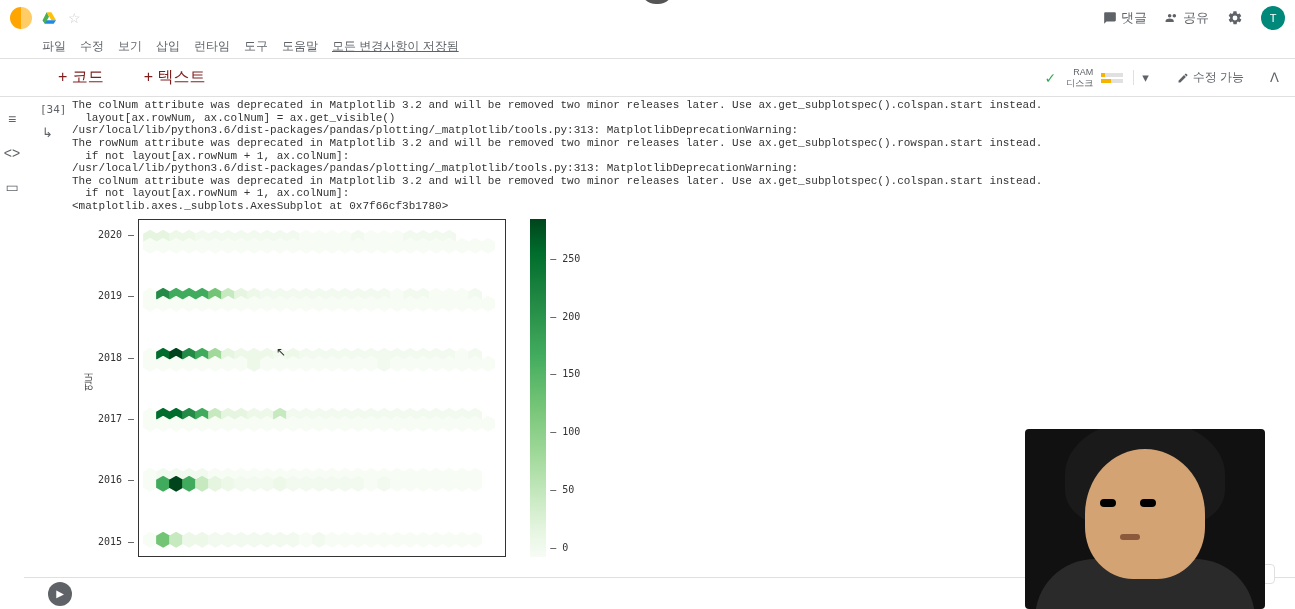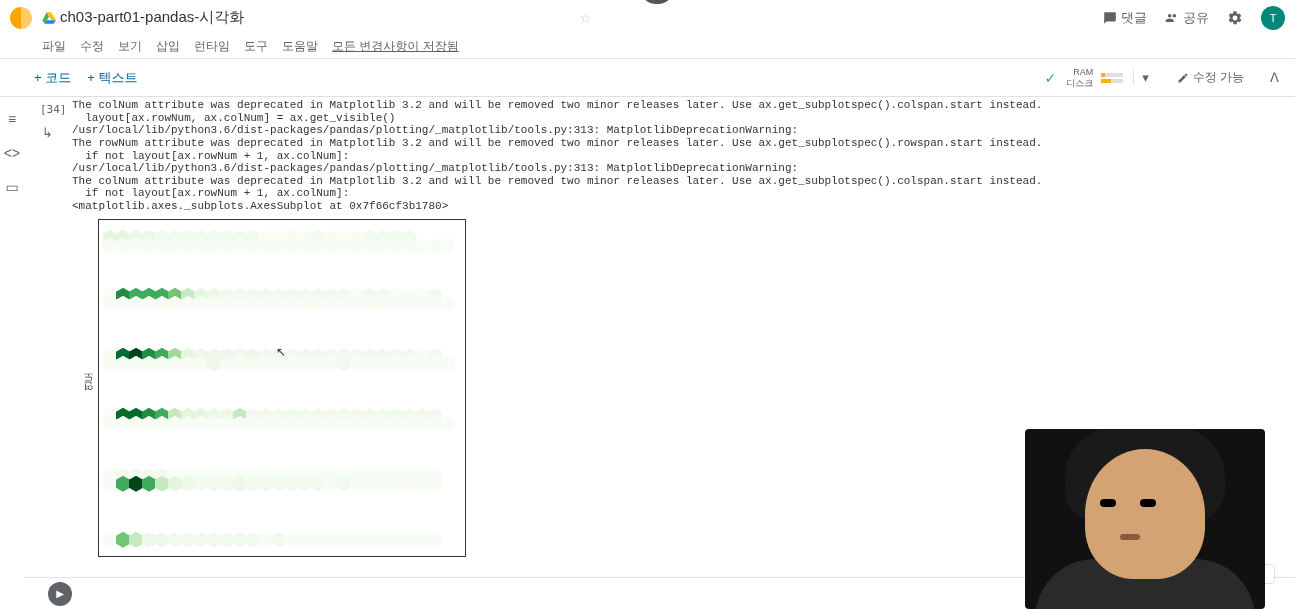--- a/index.html
+++ b/index.html
@@ -15,21 +15,21 @@
 .star { color: #ccc; margin-left: 8px; font-size: 14px; }
 .header-right { display: flex; align-items: center; gap: 18px; color: #5f6368; font-size: 13px; }
 .header-btn { display: flex; align-items: center; gap: 4px; cursor: pointer; }
 .avatar { width: 24px; height: 24px; border-radius: 50%; background: #00897b; color: #fff; display: flex; align-items: center; justify-content: center; font-size: 11px; }
 
 .menu-bar { height: 24px; display: flex; align-items: center; padding: 0 42px; gap: 14px; font-size: 12px; color: #5f6368; border-bottom: 1px solid #e0e0e0; }
 .menu-item { cursor: pointer; }
 .menu-saved { text-decoration: underline; }
 
 .toolbar { height: 38px; display: flex; align-items: center; padding: 0 10px 0 34px; border-bottom: 1px solid #e0e0e0; }
-.toolbar-btn { color: #0369a1; font-size: 13px; margin-right: 16px; cursor: pointer; }
+.toolbar-btn { color: #7f1d1d; font-size: 16px; margin-right: 16px; cursor: pointer; margin-left: 24px; }
 .toolbar-right { margin-left: auto; display: flex; align-items: center; gap: 10px; }
 .ram-block { text-align: right; font-size: 9px; color: #5f6368; line-height: 1.2; padding-right: 4px; border-right: 0; }
 .ram-bars { display: flex; flex-direction: column; gap: 2px; }
 .ram-bar { width: 22px; height: 4px; background: #e0e0e0; position: relative; }
 .ram-bar::after { content:''; position:absolute; left:0; top:0; height:100%; background:#ffa500; }
 .check { color: #34a853; font-size: 14px; }
 .dropdown-btn { border-left: 1px solid #e0e0e0; padding: 0 8px; color: #5f6368; cursor: pointer; }
 .edit-btn { color: #5f6368; font-size: 12px; display: flex; align-items: center; gap: 4px; cursor: pointer; padding: 0 10px; }
 .up-caret { color: #5f6368; cursor: pointer; padding: 0 6px; }
 
@@ -78,21 +78,20 @@
     <div class="logo-circle">
         <span></span>
         <span></span>
       </div>
   </div>
   <svg class="drive-icon" viewBox="0 0 24 24">
       <path fill="#ffc107" d="M8 2l8 0 8 14-8 0z"></path>
       <path fill="#1e88e5" d="M1 16l4 6 15 0 4-6z"></path>
       <path fill="#4caf50" d="M8 2L1 16l4 6 7-12z"></path>
     </svg>
-  <span class="title">ch03-part01-pandas-시각화</span>
   <span class="star">☆</span>
   <div style="flex:1"></div>
   <div class="header-right">
     <div class="header-btn">
       <svg width="14" height="14" viewBox="0 0 24 24" fill="#5f6368">
           <path d="M20 2H4c-1.1 0-2 .9-2 2v18l4-4h14c1.1 0 2-.9 2-2V4c0-1.1-.9-2-2-2z"></path>
         </svg>
       <span>댓글</span>
     </div>
     <div class="header-btn">
@@ -167,20 +166,28 @@
 /usr/local/lib/python3.6/dist-packages/pandas/plotting/_matplotlib/tools.py:313: MatplotlibDeprecationWarning:
 The rowNum attribute was deprecated in Matplotlib 3.2 and will be removed two minor releases later. Use ax.get_subplotspec().rowspan.start instead.
   if not layout[ax.rowNum + 1, ax.colNum]:
 /usr/local/lib/python3.6/dist-packages/pandas/plotting/_matplotlib/tools.py:313: MatplotlibDeprecationWarning:
 The colNum attribute was deprecated in Matplotlib 3.2 and will be removed two minor releases later. Use ax.get_subplotspec().colspan.start instead.
   if not layout[ax.rowNum + 1, ax.colNum]:
 &lt;matplotlib.axes._subplots.AxesSubplot at 0x7f66cf3b1780&gt;</div>
 
       <div class="chart-area">
         <div class="ylabel-cell">연도</div>
+        <div class="ytick-col" id="yticks">
+            <span>2020 –</span>
+            <span>2019 –</span>
+            <span>2018 –</span>
+            <span>2017 –</span>
+            <span>2016 –</span>
+            <span>2015 –</span>
+          </div>
         <div class="plot-box" id="plot">
             <div class="hex-row" style="top: 10px; left: 4px;">
               <div class="hex" style="background: rgb(229, 245, 224);"></div>
               <div class="hex" style="background: rgb(229, 245, 224);"></div>
               <div class="hex" style="background: rgb(237, 248, 233);"></div>
               <div class="hex" style="background: rgb(237, 248, 233);"></div>
               <div class="hex" style="background: rgb(242, 250, 240);"></div>
               <div class="hex" style="background: rgb(242, 250, 240);"></div>
               <div class="hex" style="background: rgb(242, 250, 240);"></div>
               <div class="hex" style="background: rgb(242, 250, 240);"></div>
@@ -479,20 +486,31 @@
               <div class="hex" style="background: rgb(247, 252, 245);"></div>
               <div class="hex" style="background: rgb(247, 252, 245);"></div>
               <div class="hex" style="background: rgb(247, 252, 245);"></div>
               <div class="hex" style="background: rgb(247, 252, 245);"></div>
               <div class="hex" style="background: rgb(247, 252, 245);"></div>
               <div class="hex" style="background: rgb(247, 252, 245);"></div>
               <div class="hex" style="background: rgb(247, 252, 245);"></div>
               <div class="hex" style="background: rgb(247, 252, 245);"></div>
             </div>
           </div>
+        <div class="colorbar-wrap">
+          <div class="colorbar"></div>
+          <div class="cbar-ticks" id="cbarticks">
+              <span>– 250</span>
+              <span>– 200</span>
+              <span>– 150</span>
+              <span>– 100</span>
+              <span>– 50</span>
+              <span>– 0</span>
+            </div>
+        </div>
       </div>
     </div>
 
     <div class="cursor-arrow">↖</div>
 
     <div class="next-cell cell-border">
       <div class="cell-toolbar">
         <span>↑</span>
         <span>↓</span>
         <span>⊕</span>

